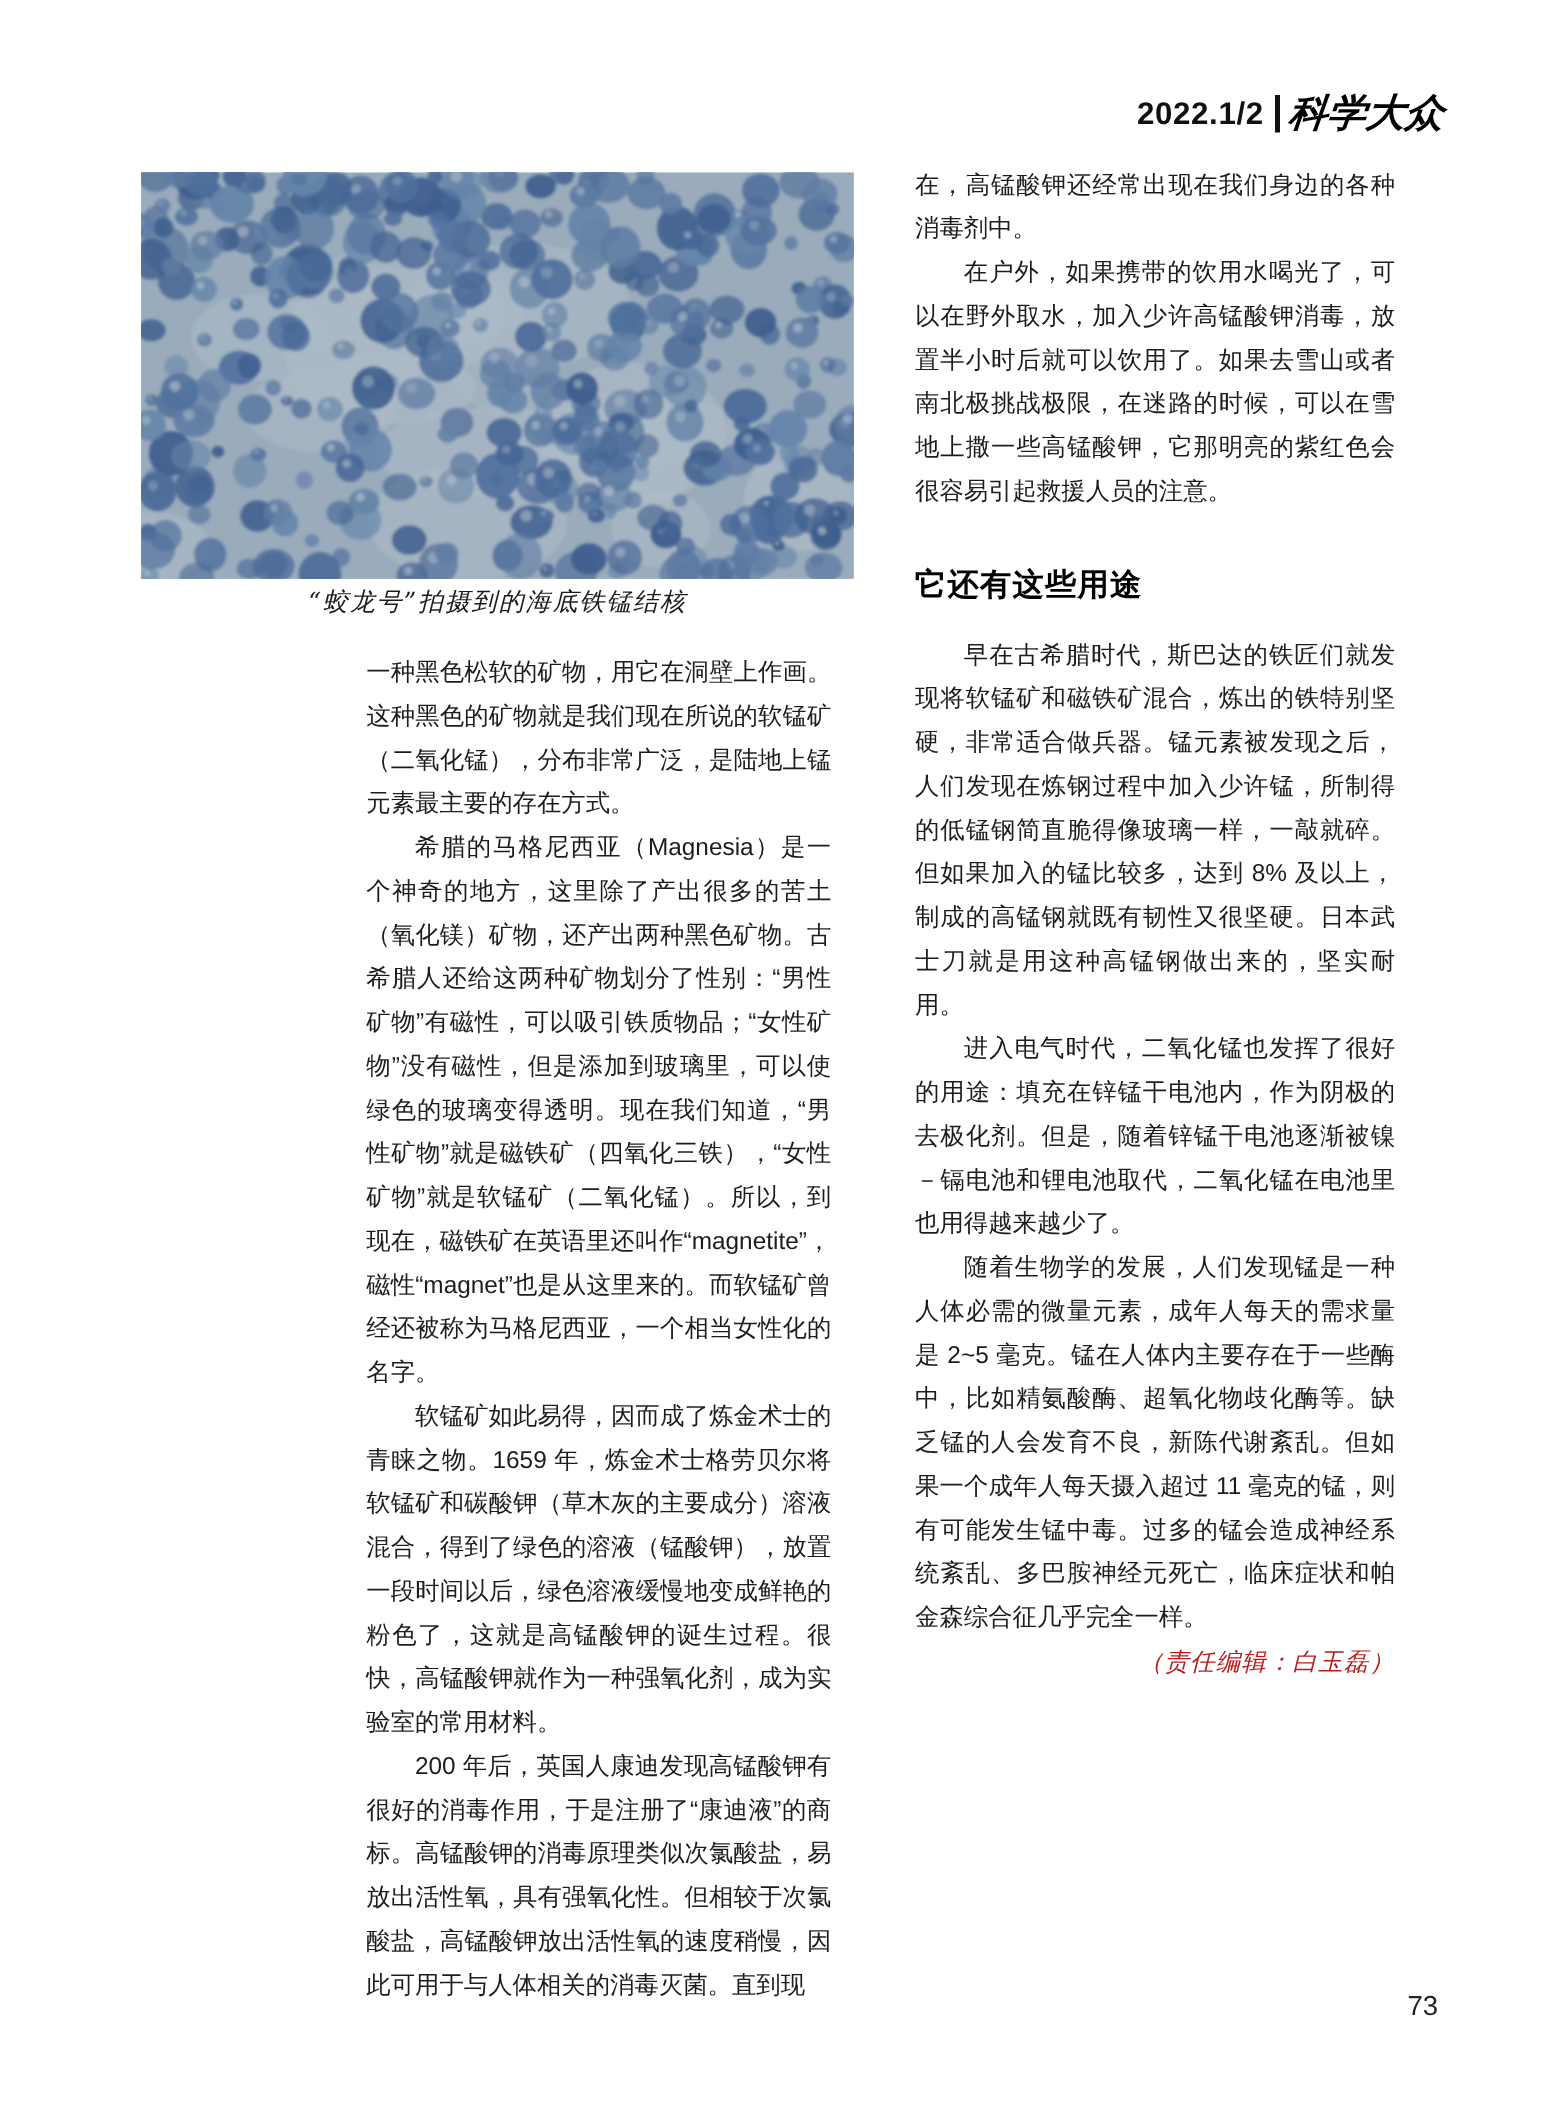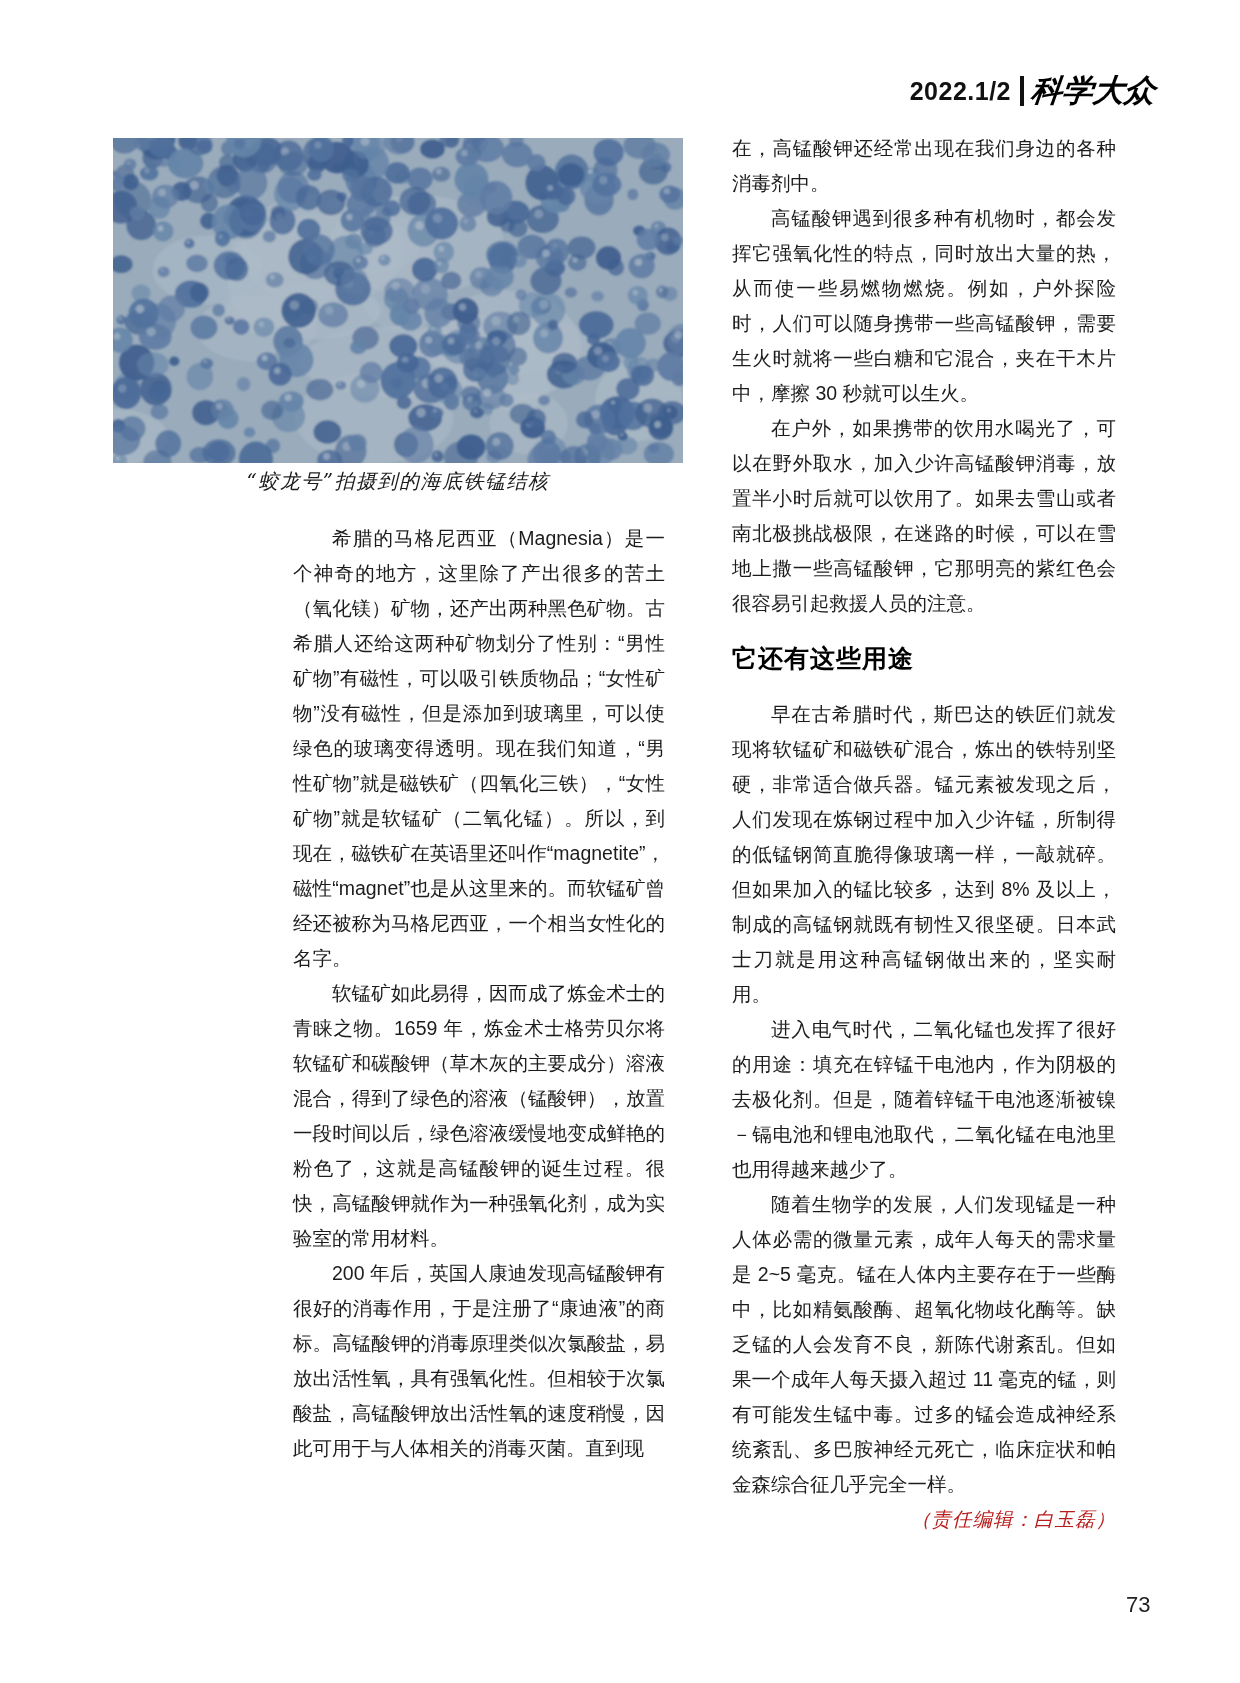--- a/index.html
+++ b/index.html
@@ -26,21 +26,21 @@
     font-style:italic;font-family:"DejaVu Serif","Liberation Serif",serif;text-align:center;
   }
   
   .col{position:absolute;text-align:justify;font-size:19.5px;line-height:35px;color:#1c1c1c;}
   .left-col{left:293px;top:521px;width:372px;}
   .right-col{left:732px;top:131px;width:384px;}
   .col p{margin:0;text-indent:2em;}
   .col p.noindent{text-indent:0;}
   .sec-heading{
     font-size:25px;font-weight:700;color:#000;
-    margin:20px 0 21px 0;text-indent:0;letter-spacing:1px;text-align:left;
+    margin:40px 0 21px 0;text-indent:0;letter-spacing:1px;text-align:left;
   }
   .editor{
     margin:2px 0 0 0;text-indent:0;text-align:right;font-size:19.5px;
     font-style:italic;font-family:"DejaVu Serif","Liberation Serif",serif;
     letter-spacing:1px;color:#b91c1c;
   }
   .page-number{position:absolute;left:1126px;top:1592px;font-size:22px;color:#222;}
 </style>
 </head>
 <body>
@@ -579,29 +579,29 @@
             <circle cx="547.7" cy="152.0" r="1.7" fill="#bcc8d2" opacity="0.57"></circle>
             <ellipse cx="542.7" cy="16.8" rx="14.2" ry="12.3" fill="#5e7ba3" opacity="0.77"></ellipse>
             <ellipse cx="245.2" cy="209.4" rx="8.2" ry="6.9" fill="#6484a8" opacity="0.91"></ellipse>
           </g>
         </svg>
     </div>
     <figcaption class="caption">“蛟龙号”拍摄到的海底铁锰结核</figcaption>
   </figure>
 
   <section class="col left-col">
+      <p class="noindent">一种黑色松软的矿物，用它在洞壁上作画。这种黑色的矿物就是我们现在所说的软锰矿（二氧化锰），分布非常广泛，是陆地上锰元素最主要的存在方式。</p>
       <p>希腊的马格尼西亚（Magnesia）是一个神奇的地方，这里除了产出很多的苦土（氧化镁）矿物，还产出两种黑色矿物。古希腊人还给这两种矿物划分了性别：“男性矿物”有磁性，可以吸引铁质物品；“女性矿物”没有磁性，但是添加到玻璃里，可以使绿色的玻璃变得透明。现在我们知道，“男性矿物”就是磁铁矿（四氧化三铁），“女性矿物”就是软锰矿（二氧化锰）。所以，到现在，磁铁矿在英语里还叫作“magnetite”，磁性“magnet”也是从这里来的。而软锰矿曾经还被称为马格尼西亚，一个相当女性化的名字。</p>
       <p>软锰矿如此易得，因而成了炼金术士的青睐之物。1659 年，炼金术士格劳贝尔将软锰矿和碳酸钾（草木灰的主要成分）溶液混合，得到了绿色的溶液（锰酸钾），放置一段时间以后，绿色溶液缓慢地变成鲜艳的粉色了，这就是高锰酸钾的诞生过程。很快，高锰酸钾就作为一种强氧化剂，成为实验室的常用材料。</p>
       <p>200 年后，英国人康迪发现高锰酸钾有很好的消毒作用，于是注册了“康迪液”的商标。高锰酸钾的消毒原理类似次氯酸盐，易放出活性氧，具有强氧化性。但相较于次氯酸盐，高锰酸钾放出活性氧的速度稍慢，因此可用于与人体相关的消毒灭菌。直到现</p>
     </section>
 
   <section class="col right-col">
     <div>
         <p class="noindent">在，高锰酸钾还经常出现在我们身边的各种消毒剂中。</p>
-        <p>高锰酸钾遇到很多种有机物时，都会发挥它强氧化性的特点，同时放出大量的热，从而使一些易燃物燃烧。例如，户外探险时，人们可以随身携带一些高锰酸钾，需要生火时就将一些白糖和它混合，夹在干木片中，摩擦 30 秒就可以生火。</p>
         <p>在户外，如果携带的饮用水喝光了，可以在野外取水，加入少许高锰酸钾消毒，放置半小时后就可以饮用了。如果去雪山或者南北极挑战极限，在迷路的时候，可以在雪地上撒一些高锰酸钾，它那明亮的紫红色会很容易引起救援人员的注意。</p>
       </div>
     <h2 class="sec-heading">它还有这些用途</h2>
     <div>
         <p>早在古希腊时代，斯巴达的铁匠们就发现将软锰矿和磁铁矿混合，炼出的铁特别坚硬，非常适合做兵器。锰元素被发现之后，人们发现在炼钢过程中加入少许锰，所制得的低锰钢简直脆得像玻璃一样，一敲就碎。但如果加入的锰比较多，达到 8% 及以上，制成的高锰钢就既有韧性又很坚硬。日本武士刀就是用这种高锰钢做出来的，坚实耐用。</p>
         <p>进入电气时代，二氧化锰也发挥了很好的用途：填充在锌锰干电池内，作为阴极的去极化剂。但是，随着锌锰干电池逐渐被镍－镉电池和锂电池取代，二氧化锰在电池里也用得越来越少了。</p>
         <p>随着生物学的发展，人们发现锰是一种人体必需的微量元素，成年人每天的需求量是 2~5 毫克。锰在人体内主要存在于一些酶中，比如精氨酸酶、超氧化物歧化酶等。缺乏锰的人会发育不良，新陈代谢紊乱。但如果一个成年人每天摄入超过 11 毫克的锰，则有可能发生锰中毒。过多的锰会造成神经系统紊乱、多巴胺神经元死亡，临床症状和帕金森综合征几乎完全一样。</p>
       </div>
     <p class="editor">（责任编辑：白玉磊）</p>
   </section>

